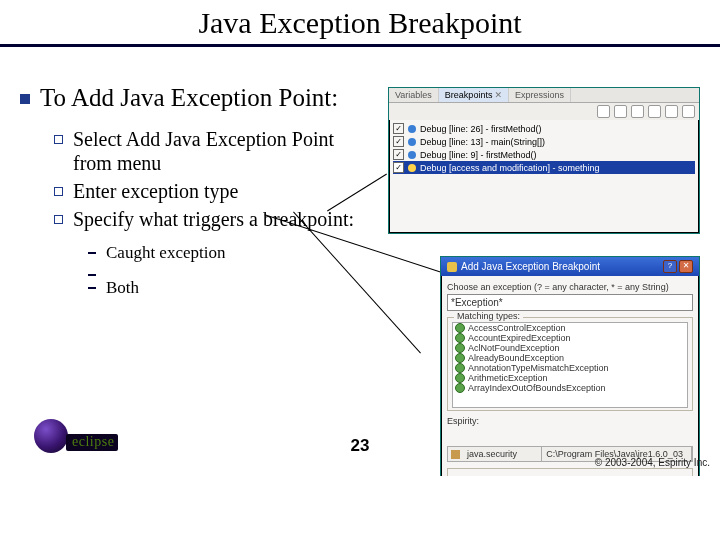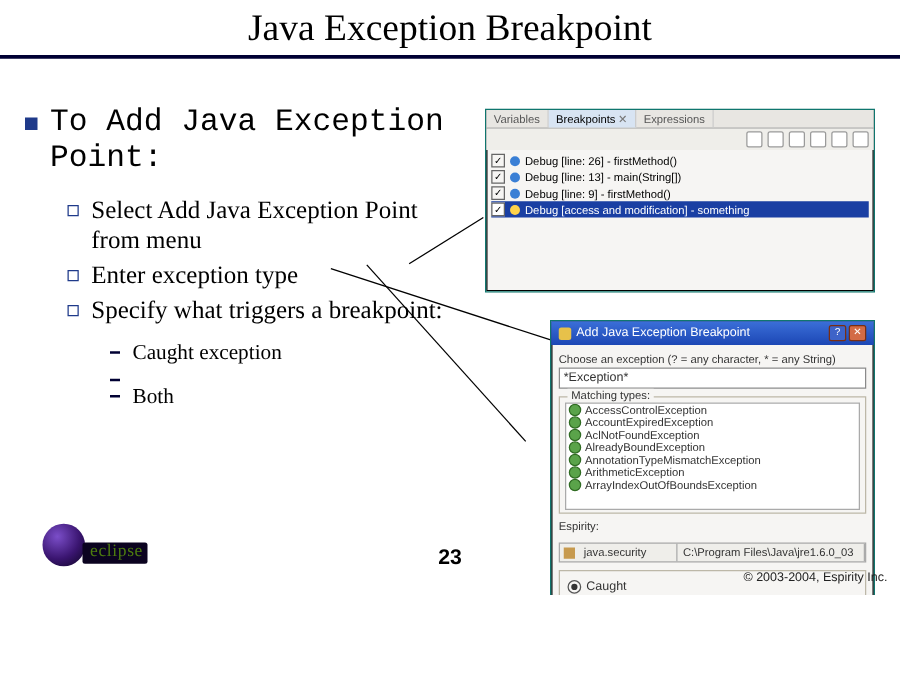--- a/index.html
+++ b/index.html
@@ -2,21 +2,21 @@
 <html><head>
 <meta charset="utf-8">
 <style>
   html,body{margin:0;padding:0;font-family:Arial,Helvetica,sans-serif;background:#fff;color:#000}
   .slide{position:relative;width:720px;height:476px;overflow:hidden}
   .title-wrap{border-bottom:3px solid #000033;padding:6px 0 4px 0;text-align:center}
   .title{font-size:30px;font-weight:400;font-family:"Times New Roman",serif}
   .body{position:absolute;top:80px;left:16px;width:355px}
   .lvl1{display:flex;align-items:flex-start;margin:4px 0 14px 0}
   .lvl1 .sq{width:10px;height:10px;background:#1f3a8a;margin:10px 10px 0 4px;flex:0 0 auto}
-  .lvl1 .t1{font-size:25px;font-family:Liberation Mono, monospace;line-height:1.15}
+  .lvl1 .t1{font-size:25px;font-family:Liberation Serif, serif;line-height:1.15}
   .lvl2{display:flex;align-items:flex-start;margin:4px 0 4px 38px}
   .lvl2 .sq{width:7px;height:7px;border:1px solid #1f3a8a;margin:8px 10px 0 0;flex:0 0 auto}
   .lvl2 .t2{font-size:20px;font-family:"Times New Roman",serif;line-height:1.2}
   .lvl3{display:flex;align-items:flex-start;margin:2px 0 2px 72px}
   .lvl3 .bar{width:8px;height:2px;background:#000033;margin:9px 10px 0 0;flex:0 0 auto}
   .lvl3 .t3{font-size:17px;font-family:"Times New Roman",serif}
   .pagenum{position:absolute;bottom:20px;left:0;right:0;text-align:center;font-weight:bold;font-size:17px}
   .copyright{position:absolute;bottom:8px;right:10px;font-size:10px;color:#222}
   .logo{position:absolute;bottom:12px;left:28px;width:105px;height:55px}
   .logo .orb{position:absolute;left:6px;top:10px;width:34px;height:34px;border-radius:50%;
@@ -45,21 +45,21 @@
   .shot2 .titlebar .btn{width:12px;height:11px;background:#d36b46;border:1px solid #7a2e12;border-radius:2px;font-size:8px;color:#fff;text-align:center;line-height:10px}
   .shot2 .titlebar .btn.min{background:#3e63c8}
   .shot2 .inner{padding:4px 6px 6px 6px;font-size:9px;color:#333}
   .shot2 .label{margin:2px 0 2px 0}
   .shot2 .textbox{border:1px solid #8a8a8a;background:#fff;padding:2px 3px;font-size:10px}
   .shot2 .group{border:1px solid #bdb8a8;margin-top:6px;padding:4px 4px 2px 4px;position:relative}
   .shot2 .grouptitle{position:absolute;top:-7px;left:6px;background:#f6f5f3;padding:0 3px;font-size:9px}
   .shot2 .list{height:84px;overflow:hidden;border:1px solid #aaa;background:#fff}
   .shot2 .li{display:flex;align-items:center;gap:3px;font-size:9px;padding:0 2px;white-space:nowrap}
   .shot2 .li .c{width:8px;height:8px;border-radius:50%;background:#5aa34a;border:1px solid #2f6b22}
-  .shot2 .qbox{display:flex;align-items:center;border:1px solid #aaa;background:#efeeea;font-size:9px;margin-top:8px}
+  .shot2 .qbox{display:flex;align-items:center;border:1px solid #aaa;background:#efeeea;font-size:9px;margin-top:20px}
   .shot2 .qbox .seg{padding:2px 4px;border-right:1px solid #aaa;flex:1;overflow:hidden;white-space:nowrap}
   .shot2 .radios{margin-top:6px;font-size:10px;border:1px solid #bdb8a8;padding:6px 6px 4px 6px}
   .shot2 .radios .r{display:flex;align-items:center;gap:4px;margin:1px 0}
   .shot2 .radios .rad{width:9px;height:9px;border:1px solid #555;border-radius:50%;display:inline-block;position:relative}
   .shot2 .radios .rad.checked::after{content:"";position:absolute;inset:2px;background:#333;border-radius:50%}
   .shot2 .btns-row{display:flex;justify-content:flex-end;gap:20px;margin-top:6px}
   .shot2 .dlg-btn{border:1px solid #888;background:#efeeea;font-size:10px;padding:1px 12px}
   
   .lead{position:absolute;height:1px;background:#000}
 </style>

